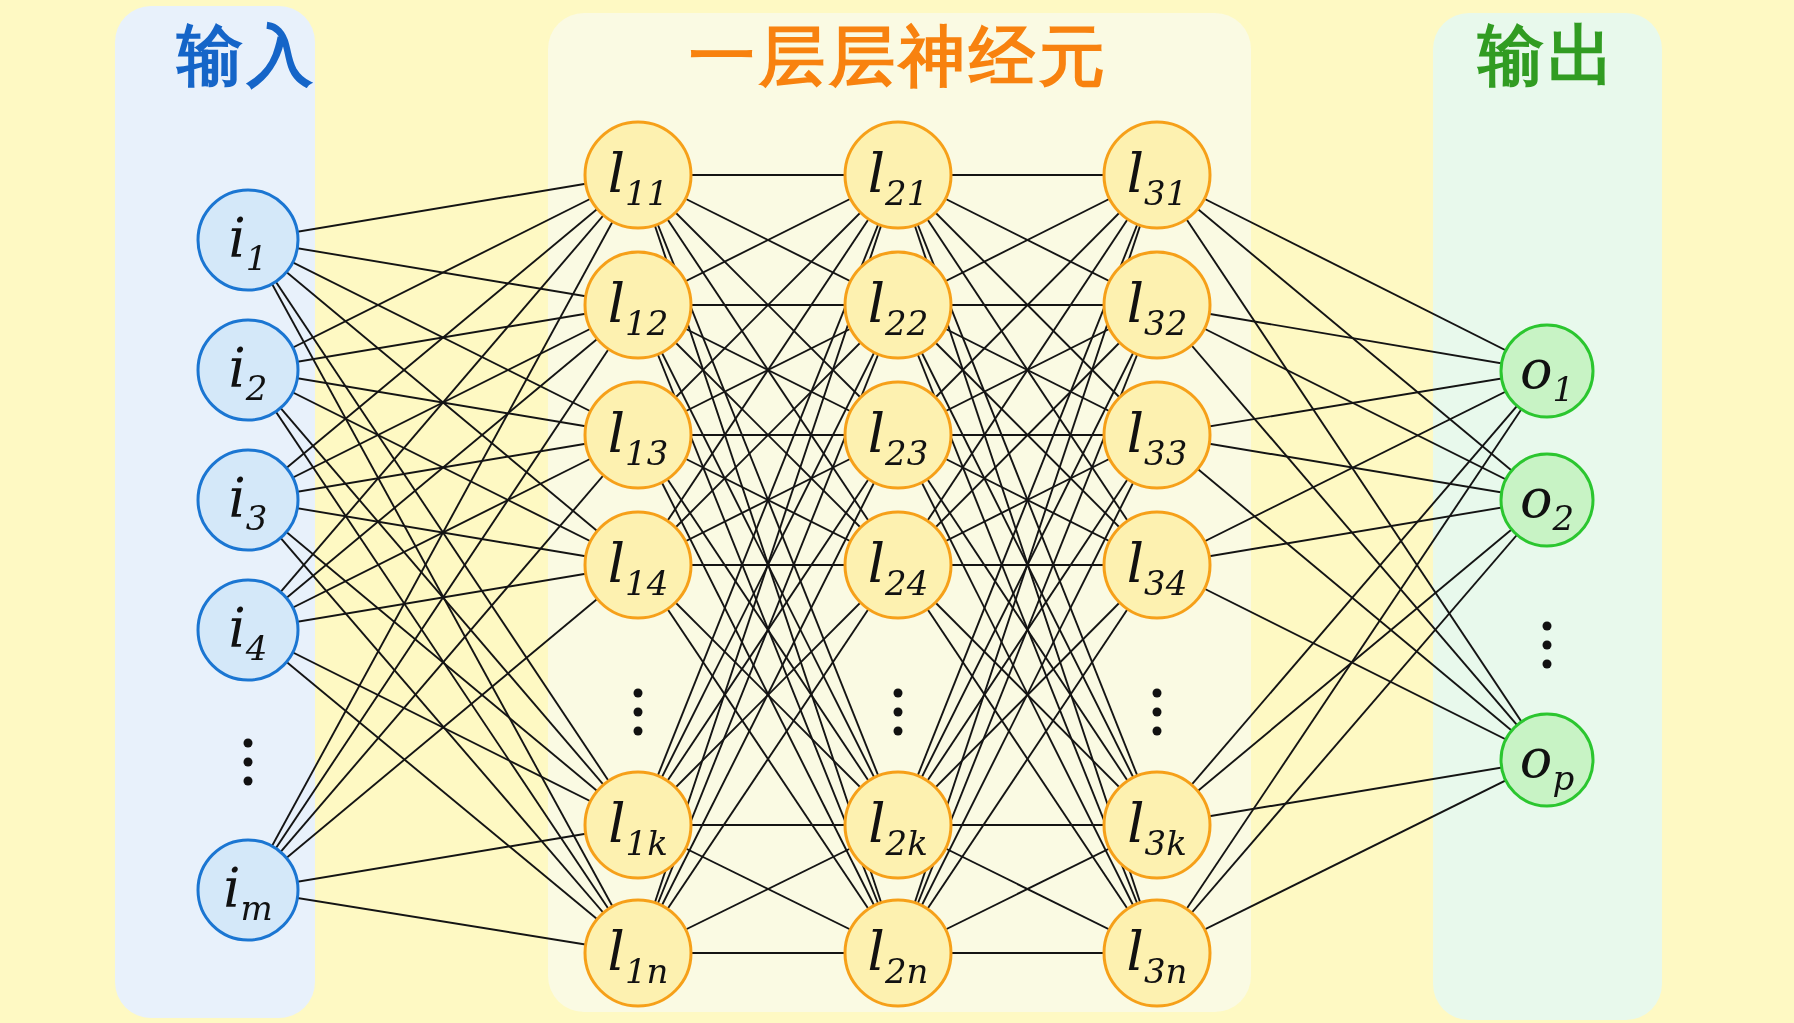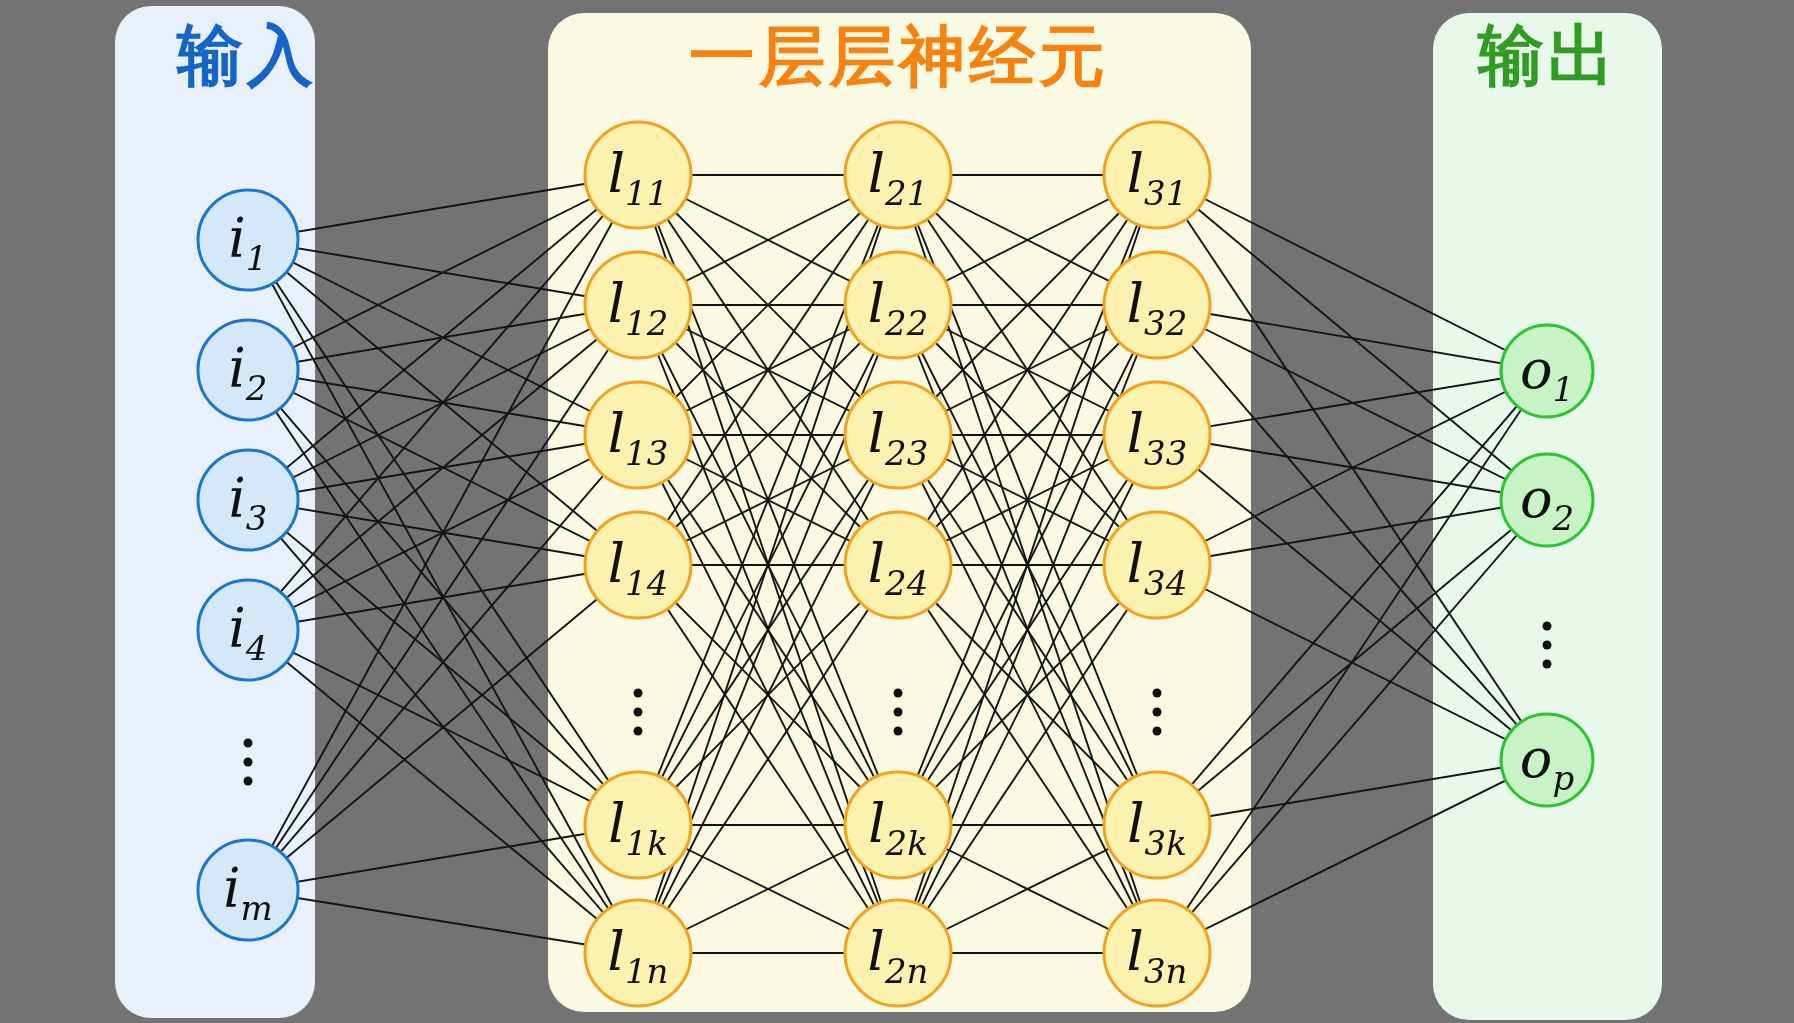--- a/index.html
+++ b/index.html
@@ -1,16 +1,16 @@
 <!DOCTYPE html>
 <html><head>
 <meta charset="utf-8">
 <style>
   html,body{margin:0;padding:0;background:#ffffff;}
-  .stage{position:relative;width:1794px;height:1023px;background:#737373;overflow:hidden;}
+  .stage{position:relative;width:1794px;height:1023px;background:#fef9c3;overflow:hidden;}
   svg{display:block;}
   .panel-title{
     font-family:"DejaVu Sans","Liberation Sans",sans-serif;
     font-weight:bold;
     font-size:66px;
     letter-spacing:4px;
     text-anchor:middle;
   }
   .node-label{
     font-family:"DejaVu Serif","Liberation Serif",serif;

